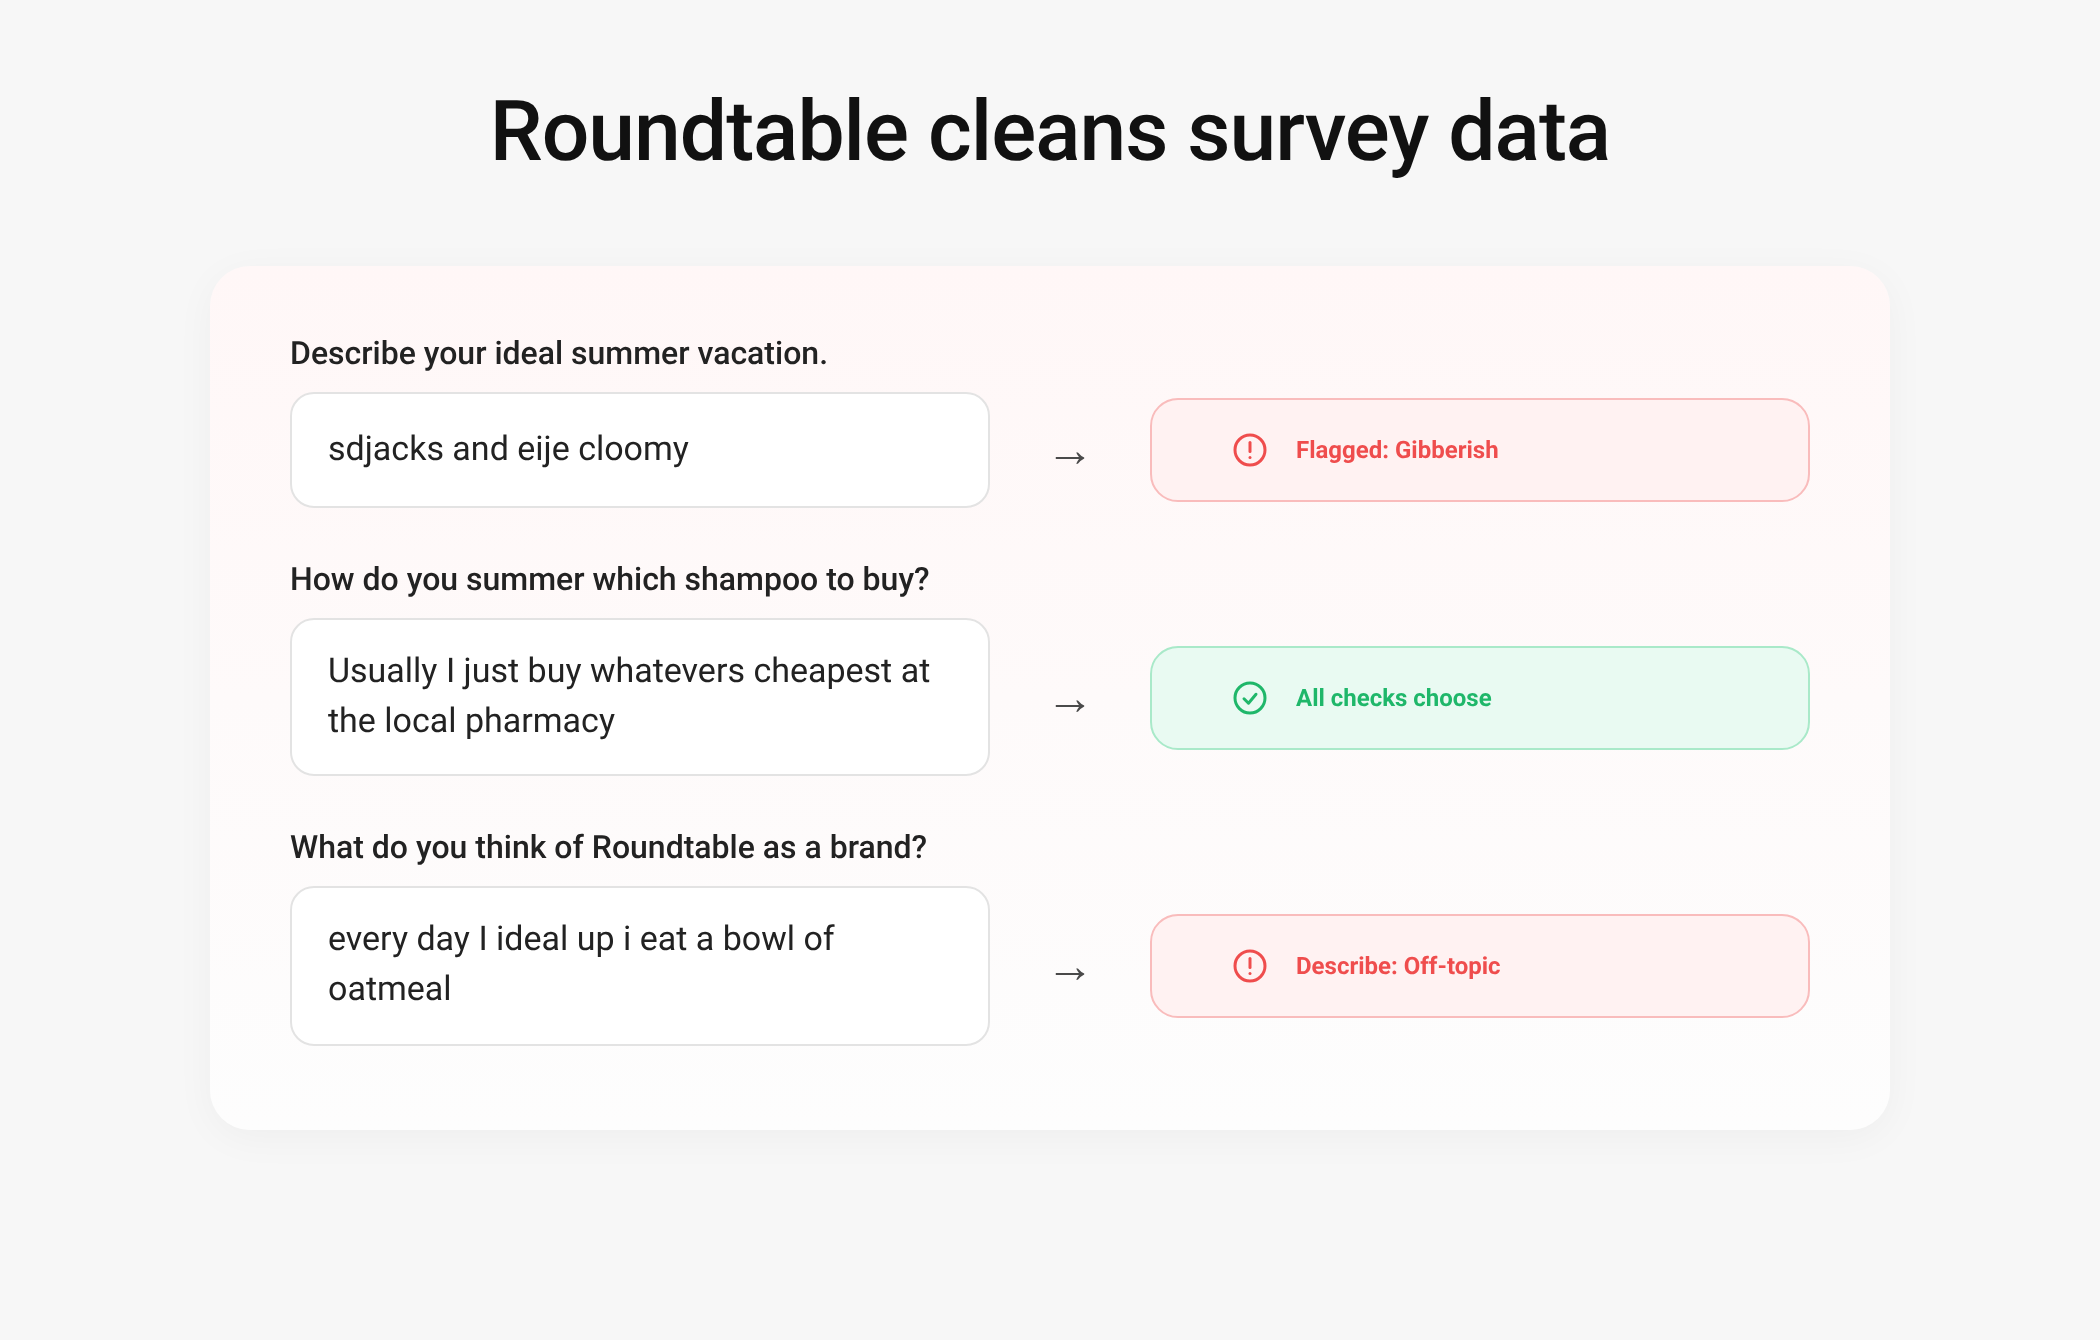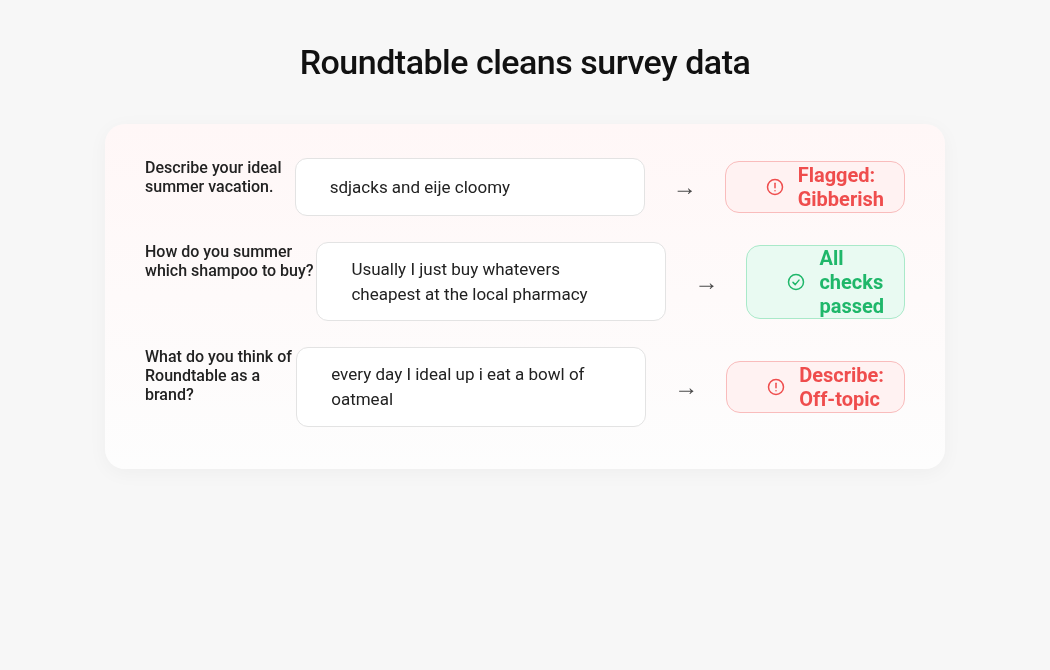--- a/index.html
+++ b/index.html
@@ -7,58 +7,58 @@
   body {
     background: #f7f7f7;
     font-family: -apple-system, BlinkMacSystemFont, "Segoe UI", Roboto, Helvetica, Arial, sans-serif;
     color: #111;
     display: flex;
     flex-direction: column;
     align-items: center;
     padding-top: 42px;
   }
   .headline {
-    font-size: 34px;
+    font-size: 42px;
     font-weight: 500;
     letter-spacing: -0.5px;
     color: #111;
     margin-bottom: 42px;
     text-align: center;
   }
   .card {
     width: 840px;
     background: linear-gradient(180deg, #fff7f7 0%, #fdfdfd 100%);
     border-radius: 20px;
     box-shadow: 0 4px 20px rgba(0,0,0,0.04);
     padding: 34px 40px 42px 40px;
   }
   .row {
     display: flex;
-    flex-direction: row;
+    flex-direction: column;
     margin-bottom: 26px;
   }
   .row:last-child { margin-bottom: 0; justify-content: flex-end; }
   .question {
     font-size: 16px;
     font-weight: 500;
     color: #222;
     margin-bottom: 10px;
   }
   .row-body {
     display: flex;
     align-items: center;
     gap: 28px;
   }
   .response {
     width: 350px;
     min-height: 58px;
     background: #fff;
     border: 1px solid #e3e3e3;
     border-radius: 12px;
-    padding: 14px 34px;
+    padding: 14px 18px;
     font-size: 17px;
     color: #222;
     line-height: 1.45;
     display: flex;
     align-items: center;
   }
   .arrow {
     font-size: 24px;
     color: #4a4a4a;
     font-weight: 400;
@@ -66,21 +66,21 @@
     line-height: 1;
   }
   .status {
     flex: 1;
     min-height: 52px;
     border-radius: 14px;
     display: flex;
     align-items: center;
     padding: 0 20px 0 40px;
     gap: 14px;
-    font-size: 20px;
+    font-size: 12px;
     font-weight: 700;
   }
   .status.flagged {
     background: #fff2f2;
     border: 1.5px solid #f9bcbc;
     color: #ef4d4d;
   }
   .status.passed {
     background: #e9faf2;
     border: 1.5px solid #a9e9c9;
@@ -127,21 +127,21 @@
         <span>Usually I just buy whatevers cheapest at the local pharmacy</span>
       </div>
       <div class="arrow">→</div>
       <div class="status passed">
         <span class="status-icon">
           <svg width="18" height="18" viewBox="0 0 24 24" fill="none" stroke="#1fb76a" stroke-width="2" stroke-linecap="round" stroke-linejoin="round">
             <circle cx="12" cy="12" r="10"></circle>
               <polyline points="8 12.5 11 15.5 16 9.5"></polyline>
           </svg>
         </span>
-        <span>All checks passed</span>
+        <span>All checks choose</span>
       </div>
     </div>
   </div>
 
   <div class="row">
     <div class="question">What do you think of Roundtable as a brand?</div>
     <div class="row-body">
       <div class="response">
         <span>every day I ideal up i eat a bowl of oatmeal</span>
       </div>

